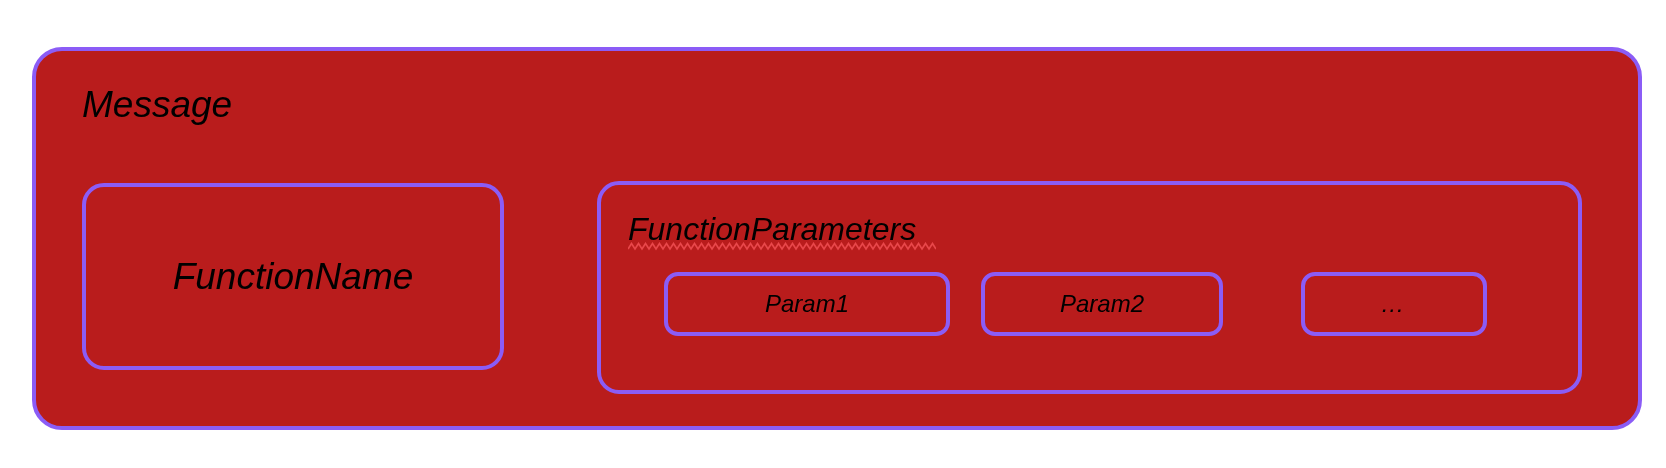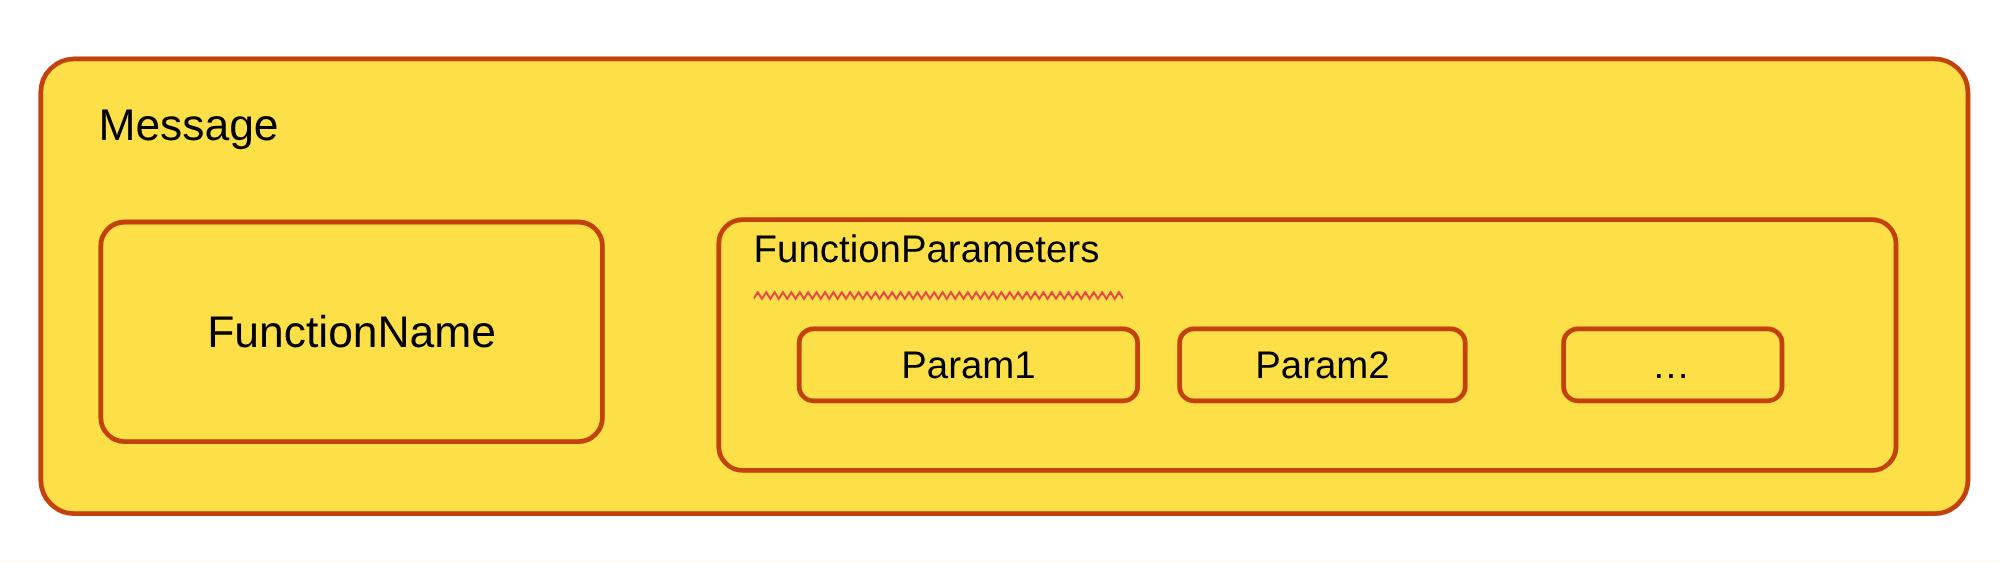--- a/index.html
+++ b/index.html
@@ -18,22 +18,23 @@
     position: relative;
     width: 1666px;
     height: 468px;
     background: #ffffff;
   }
 
   
   .box {
     position: absolute;
     box-sizing: border-box;
-    background: #fde047;
-    border: 4px solid #c2410c;
+    background: #b91c1c;
+    border: 4px solid #8b5cf6;
+    font-style: italic;
   }
 
   
   .message-box {
     left: 32px;
     top: 47px;
     width: 1610px;
     height: 383px;
     border-radius: 30px;
   }
@@ -72,21 +73,21 @@
     left: 561px;
     top: 130px;
     width: 985px;
     height: 213px;
     border-radius: 22px;
   }
 
   .function-params-label {
     position: absolute;
     left: 27px;
-    top: 4px;
+    top: 26px;
     font-size: 32px;
     line-height: 37px;
     color: #000000;
     white-space: nowrap;
   }
 
   
   .squiggle {
     position: absolute;
     left: 27px;
@@ -109,21 +110,21 @@
     position: absolute;
     top: 7px;
     height: 64px;
     border-radius: 14px;
     display: flex;
     align-items: center;
     justify-content: center;
   }
 
   .param-box .param-label {
-    font-size: 32px;
+    font-size: 24px;
     line-height: 36px;
     color: #000000;
     white-space: nowrap;
   }
 
   .param-1 { left: 63px;  width: 286px; }
   .param-2 { left: 380px; width: 242px; }
   .param-3 { left: 700px; width: 186px; }
 
   .ellipsis-label {

